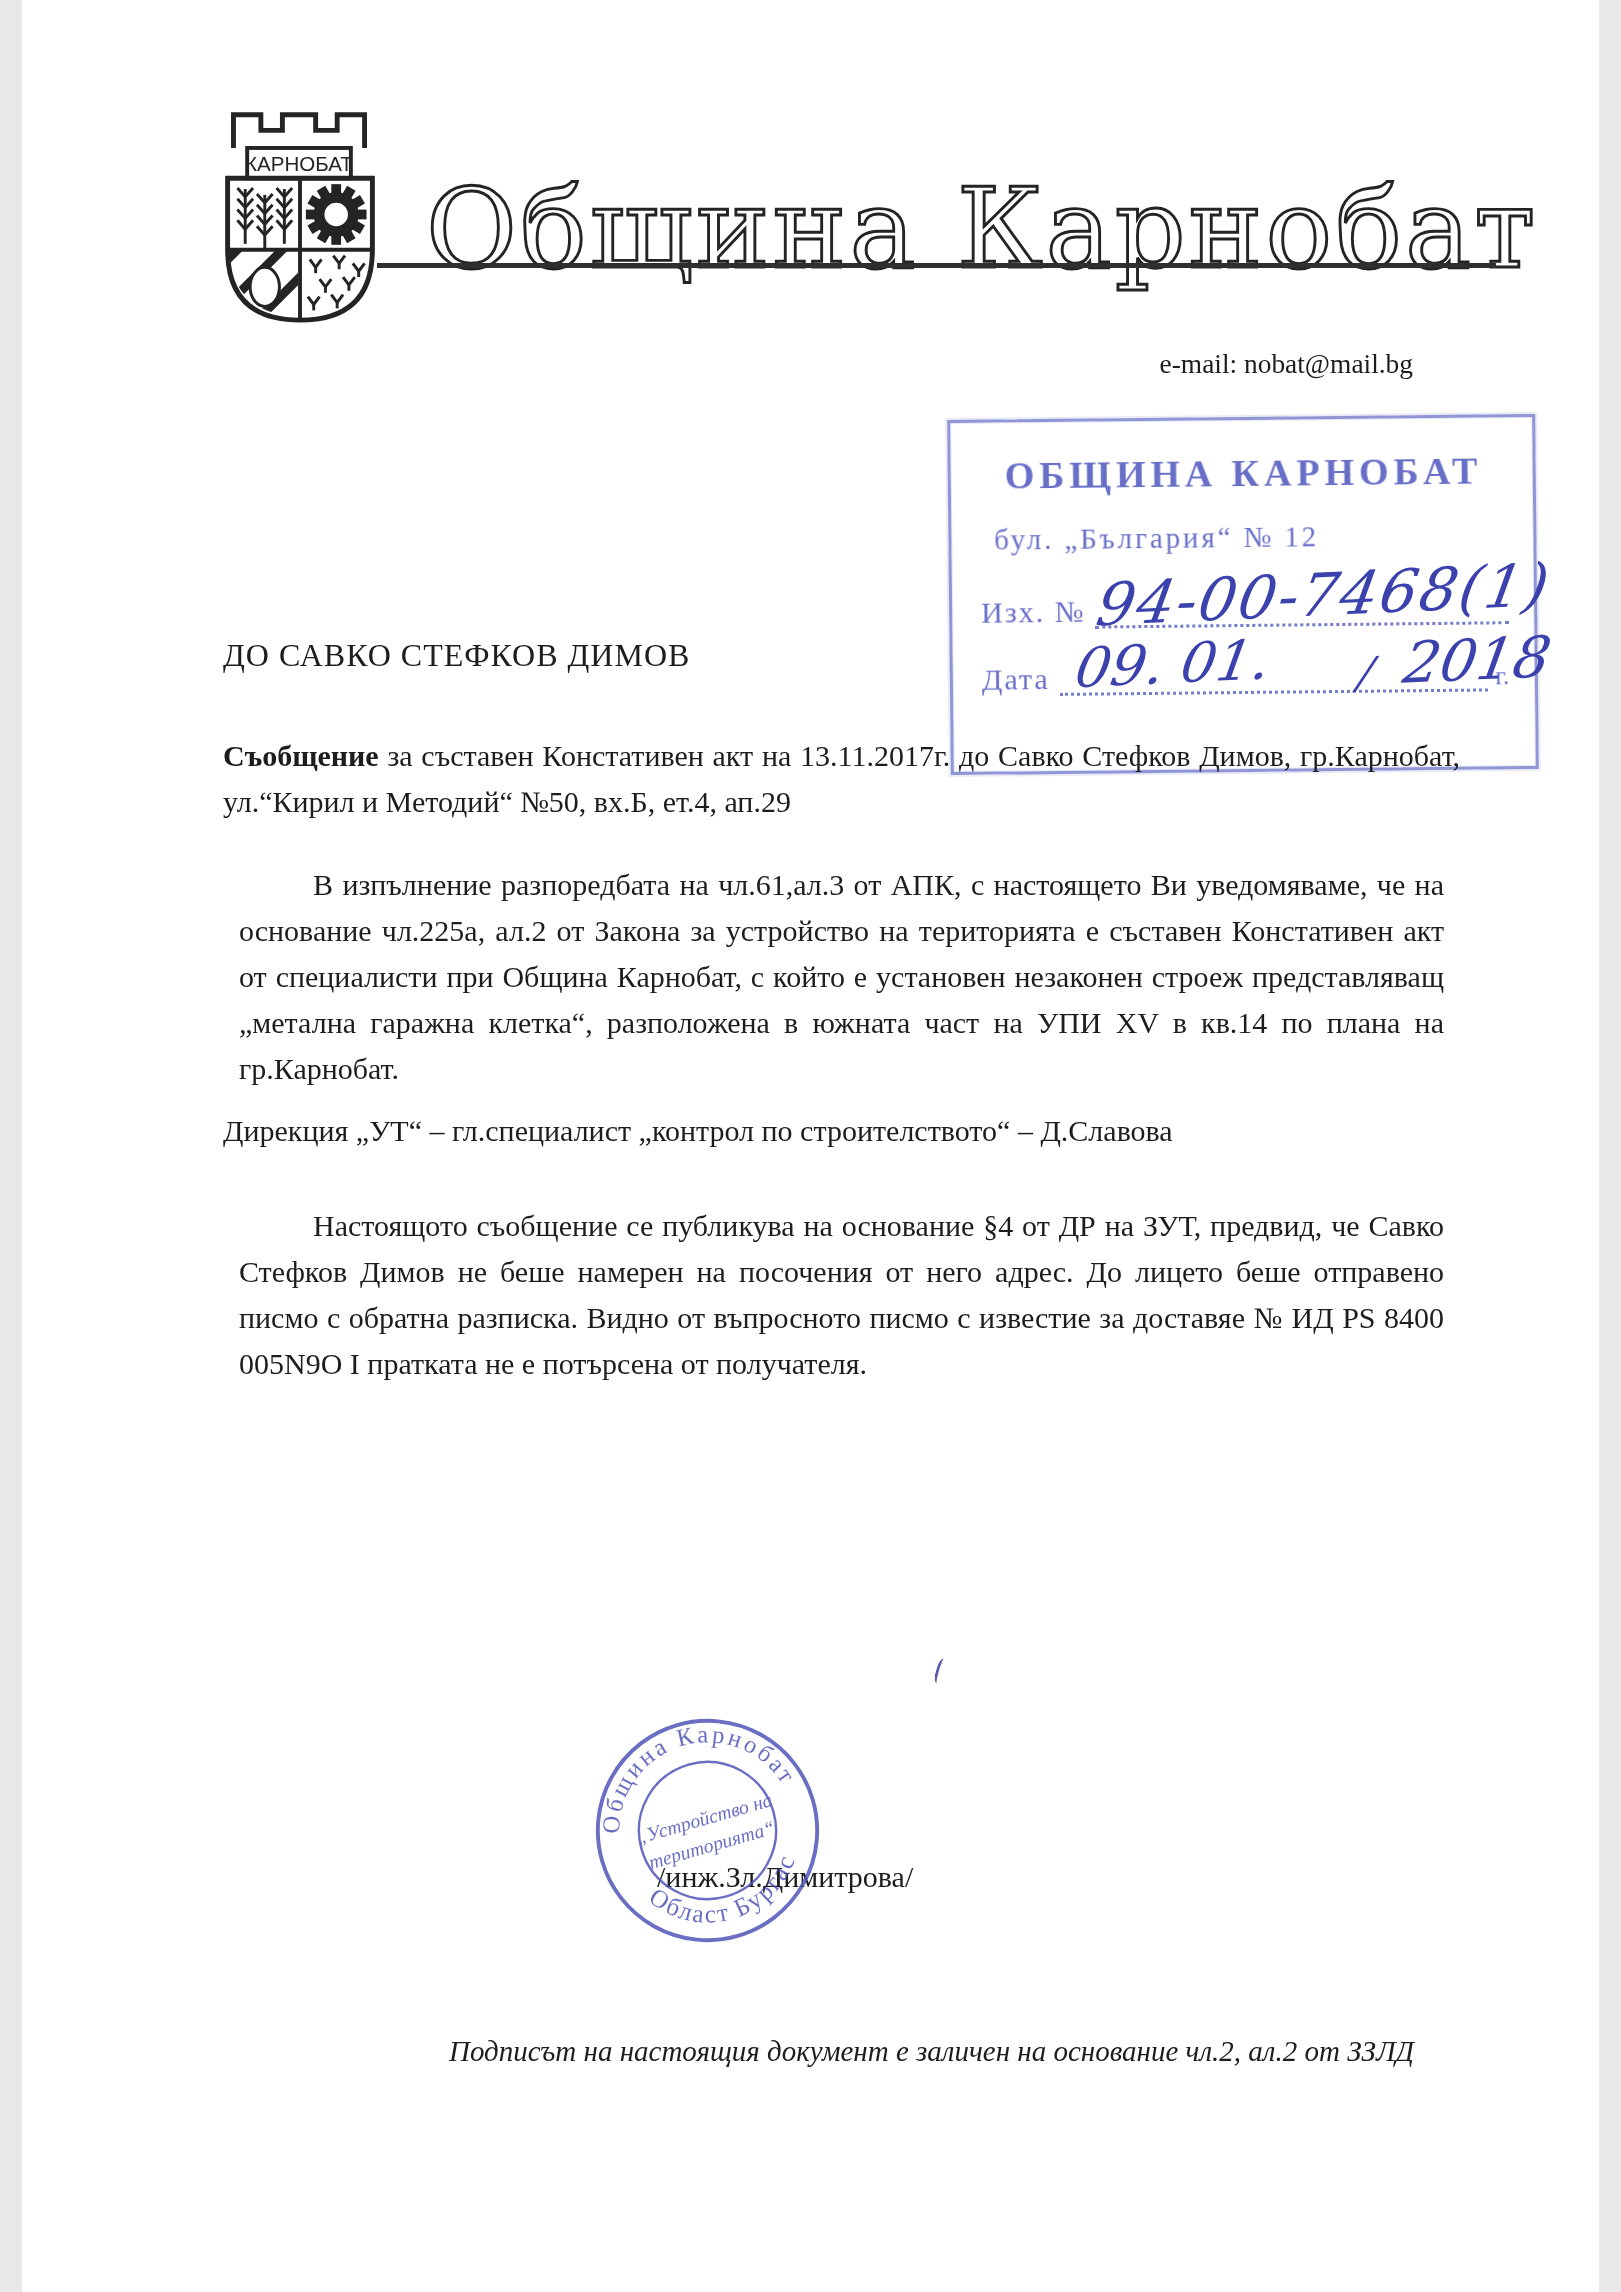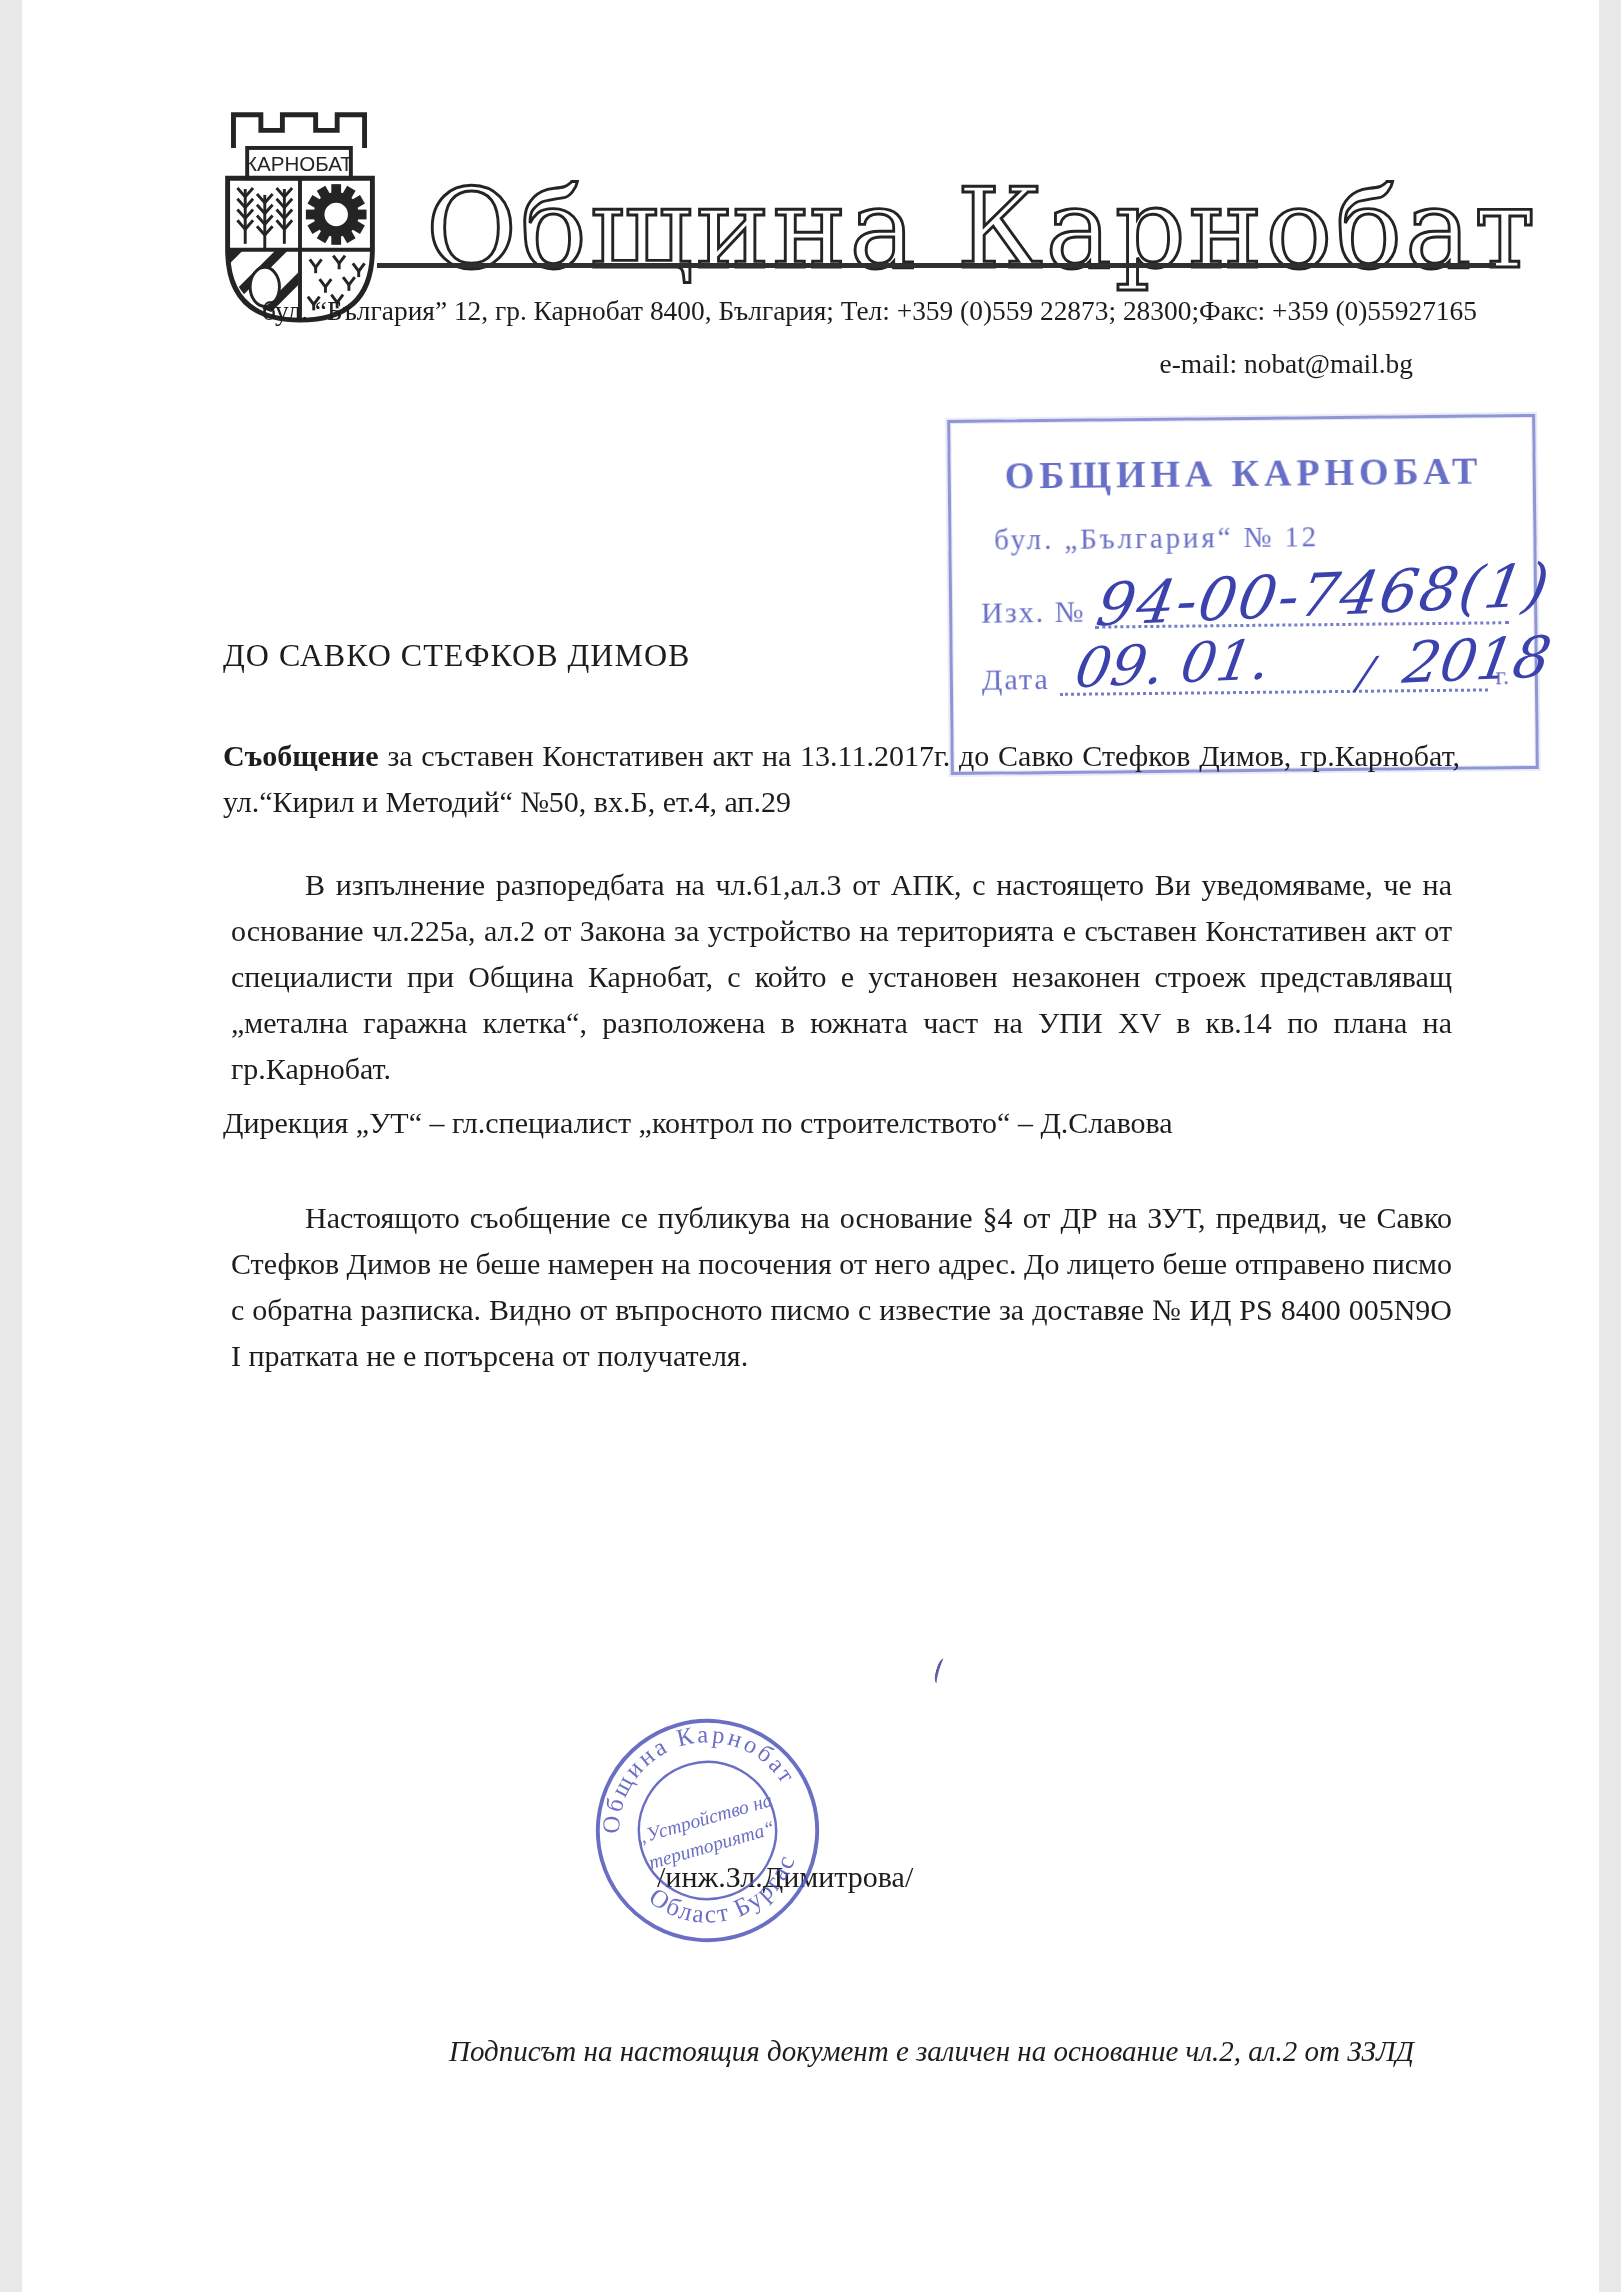--- a/index.html
+++ b/index.html
@@ -68,21 +68,21 @@
   .rs-hand-year{left:345px;font-size:57px;}
 
   
   .body-block{
     position:absolute;left:201px;top:632px;width:1237px;
     font-size:30px;line-height:46px;
   }
   .recipient{font-size:32px;letter-spacing:1px;margin:0;font-family:Liberation Serif, serif;}
   .subject{margin:55px 0 12px 0;text-align:justify;}
   .subject b{font-weight:bold;}
-  .para{margin:8px;text-align:justify;}
+  .para{margin:16px;text-align:justify;}
   .para.first{margin-top:37px;}
   .para.indent{text-indent:74px;}
   .plain-line{margin:0;}
   .gap-top{margin-top:46px;}
   .para.last{margin-top:49px;}
 
   
   .sig-title{
     position:absolute;left:201px;top:1802px;
     font-size:32px;letter-spacing:1px;white-space:nowrap;
@@ -179,21 +179,20 @@
       <use href="#vmark" transform="translate(160 166)"></use>
       <use href="#vmark" transform="translate(126 182)"></use>
       <use href="#vmark" transform="translate(150 180)"></use>
       <use href="#vmark" transform="translate(114 200)"></use>
       <use href="#vmark" transform="translate(138 198)"></use>
     </g>
   </svg>
 
   <h1 class="org-title">Община Карнобат</h1>
   <div class="rule"></div>
-  <div class="address-line">бул. “България” 12, гр. Карнобат 8400, България; Тел: +359 (0)559 22873;  28300;Факс: +359 (0)55927165</div>
   <div class="email-line">e-mail: nobat@mail.bg</div>
 
   <div class="reg-stamp">
     <div class="rs-org rs-print">ОБЩИНА КАРНОБАТ</div>
     <div class="rs-addr rs-print">бул. „България“ № 12</div>
     <div class="rs-row">
       <span class="rs-label rs-print">Изх. №</span>
       <span class="rs-dots">
         <span class="rs-hand rs-hand-num">94-00-7468(1)</span>
       </span>

